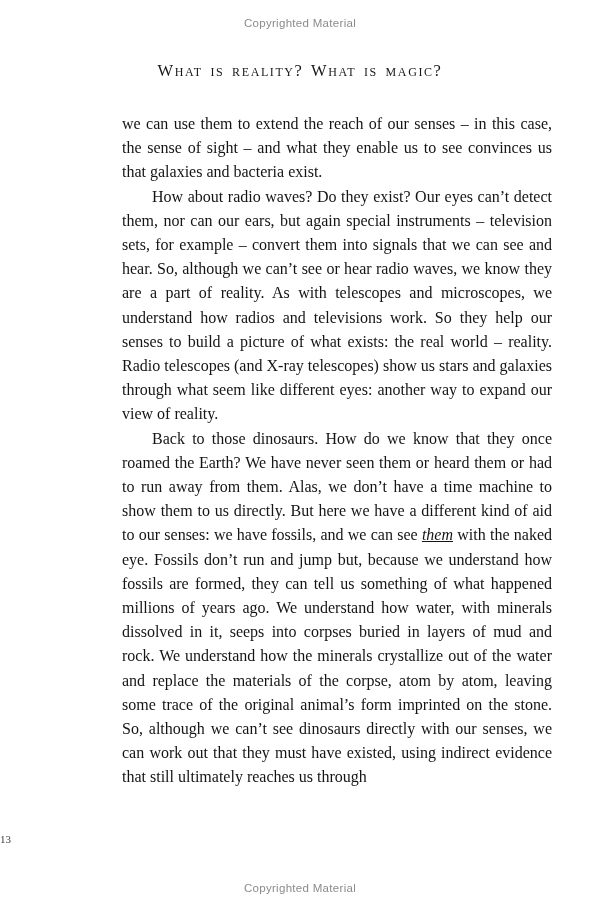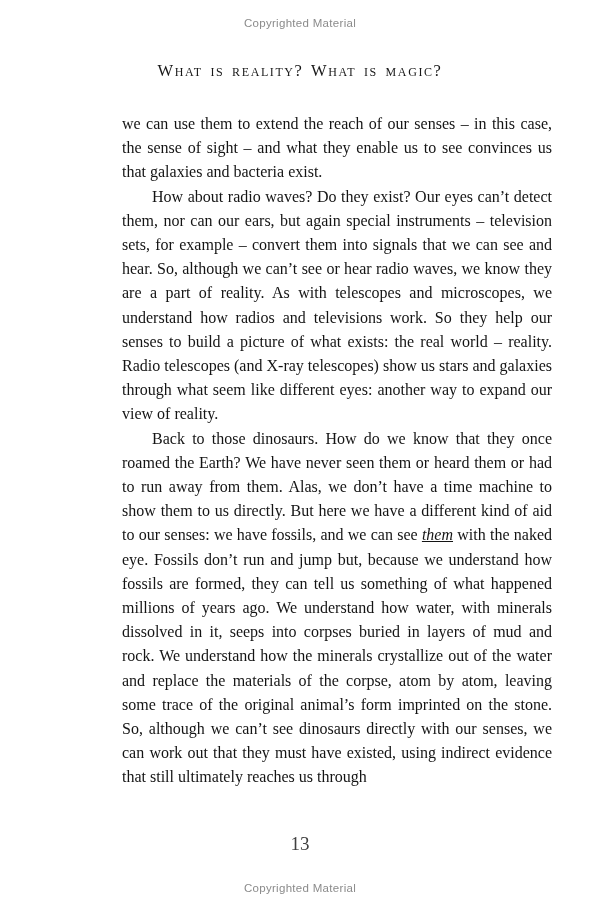--- a/index.html
+++ b/index.html
@@ -55,22 +55,22 @@
     margin-left: 44px;
   }
   .body-text p { margin: 0; padding: 0; }
   .body-text p.indent { text-indent: 30px; }
   .body-text em { font-style: italic; text-decoration: underline; }
   .page-number {
     position: absolute;
     top: 833px;
     left: 0;
     width: 100%;
-    text-align: center;
-    font-size: 19px;
+    text-align: left;
+    font-size: 11px;
     color: #404040;
   }
 </style>
 </head>
 <body>
 
 <div class="page">
 
   <div class="copyright top">Copyrighted Material</div>
 

